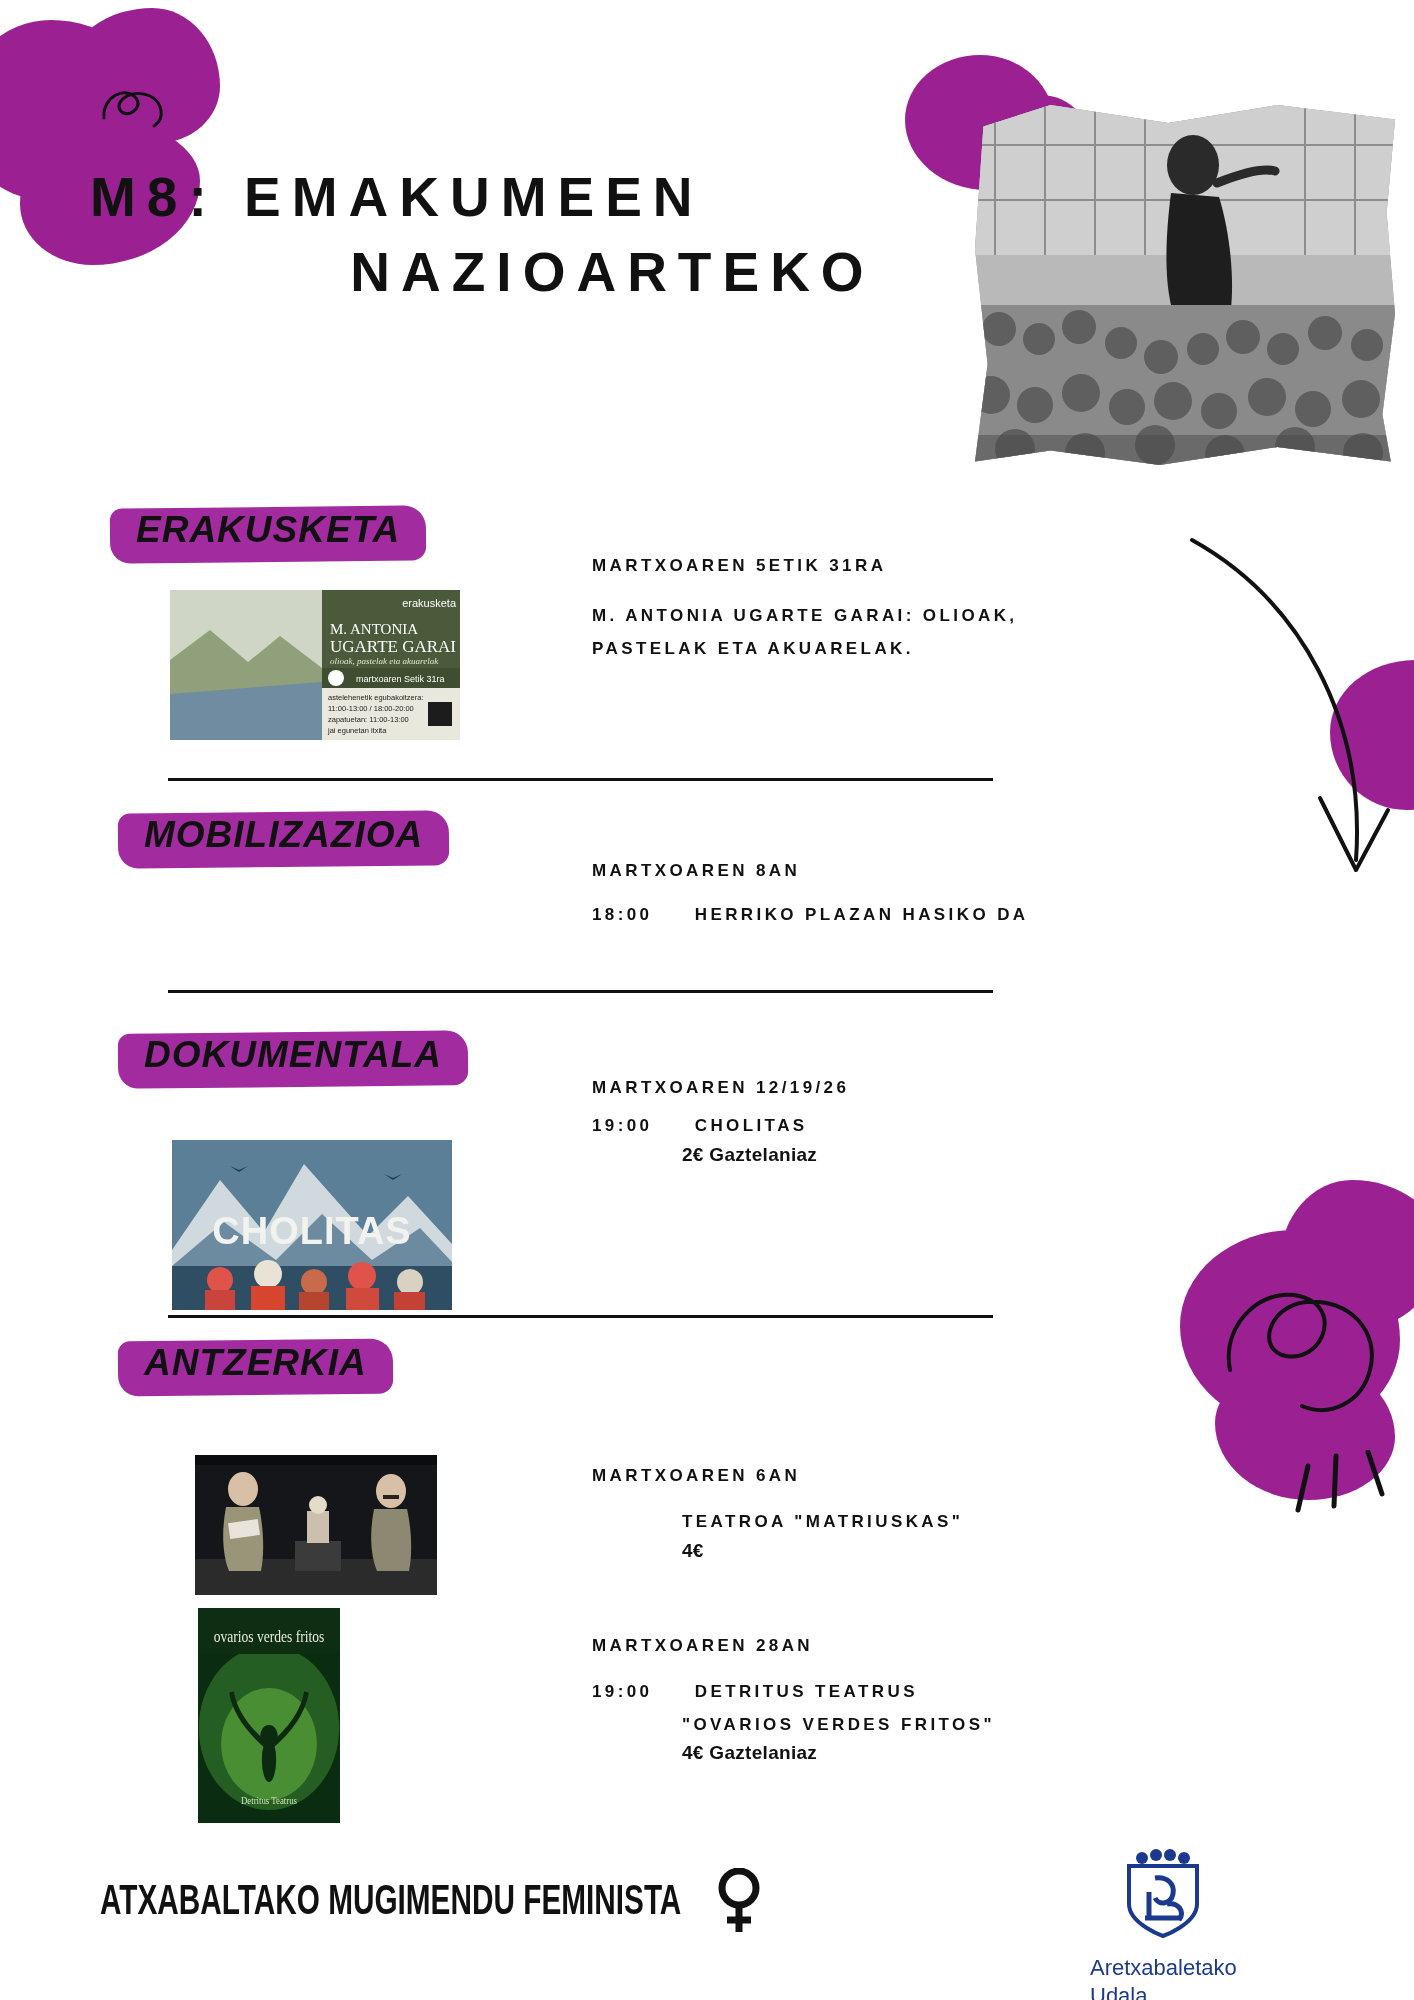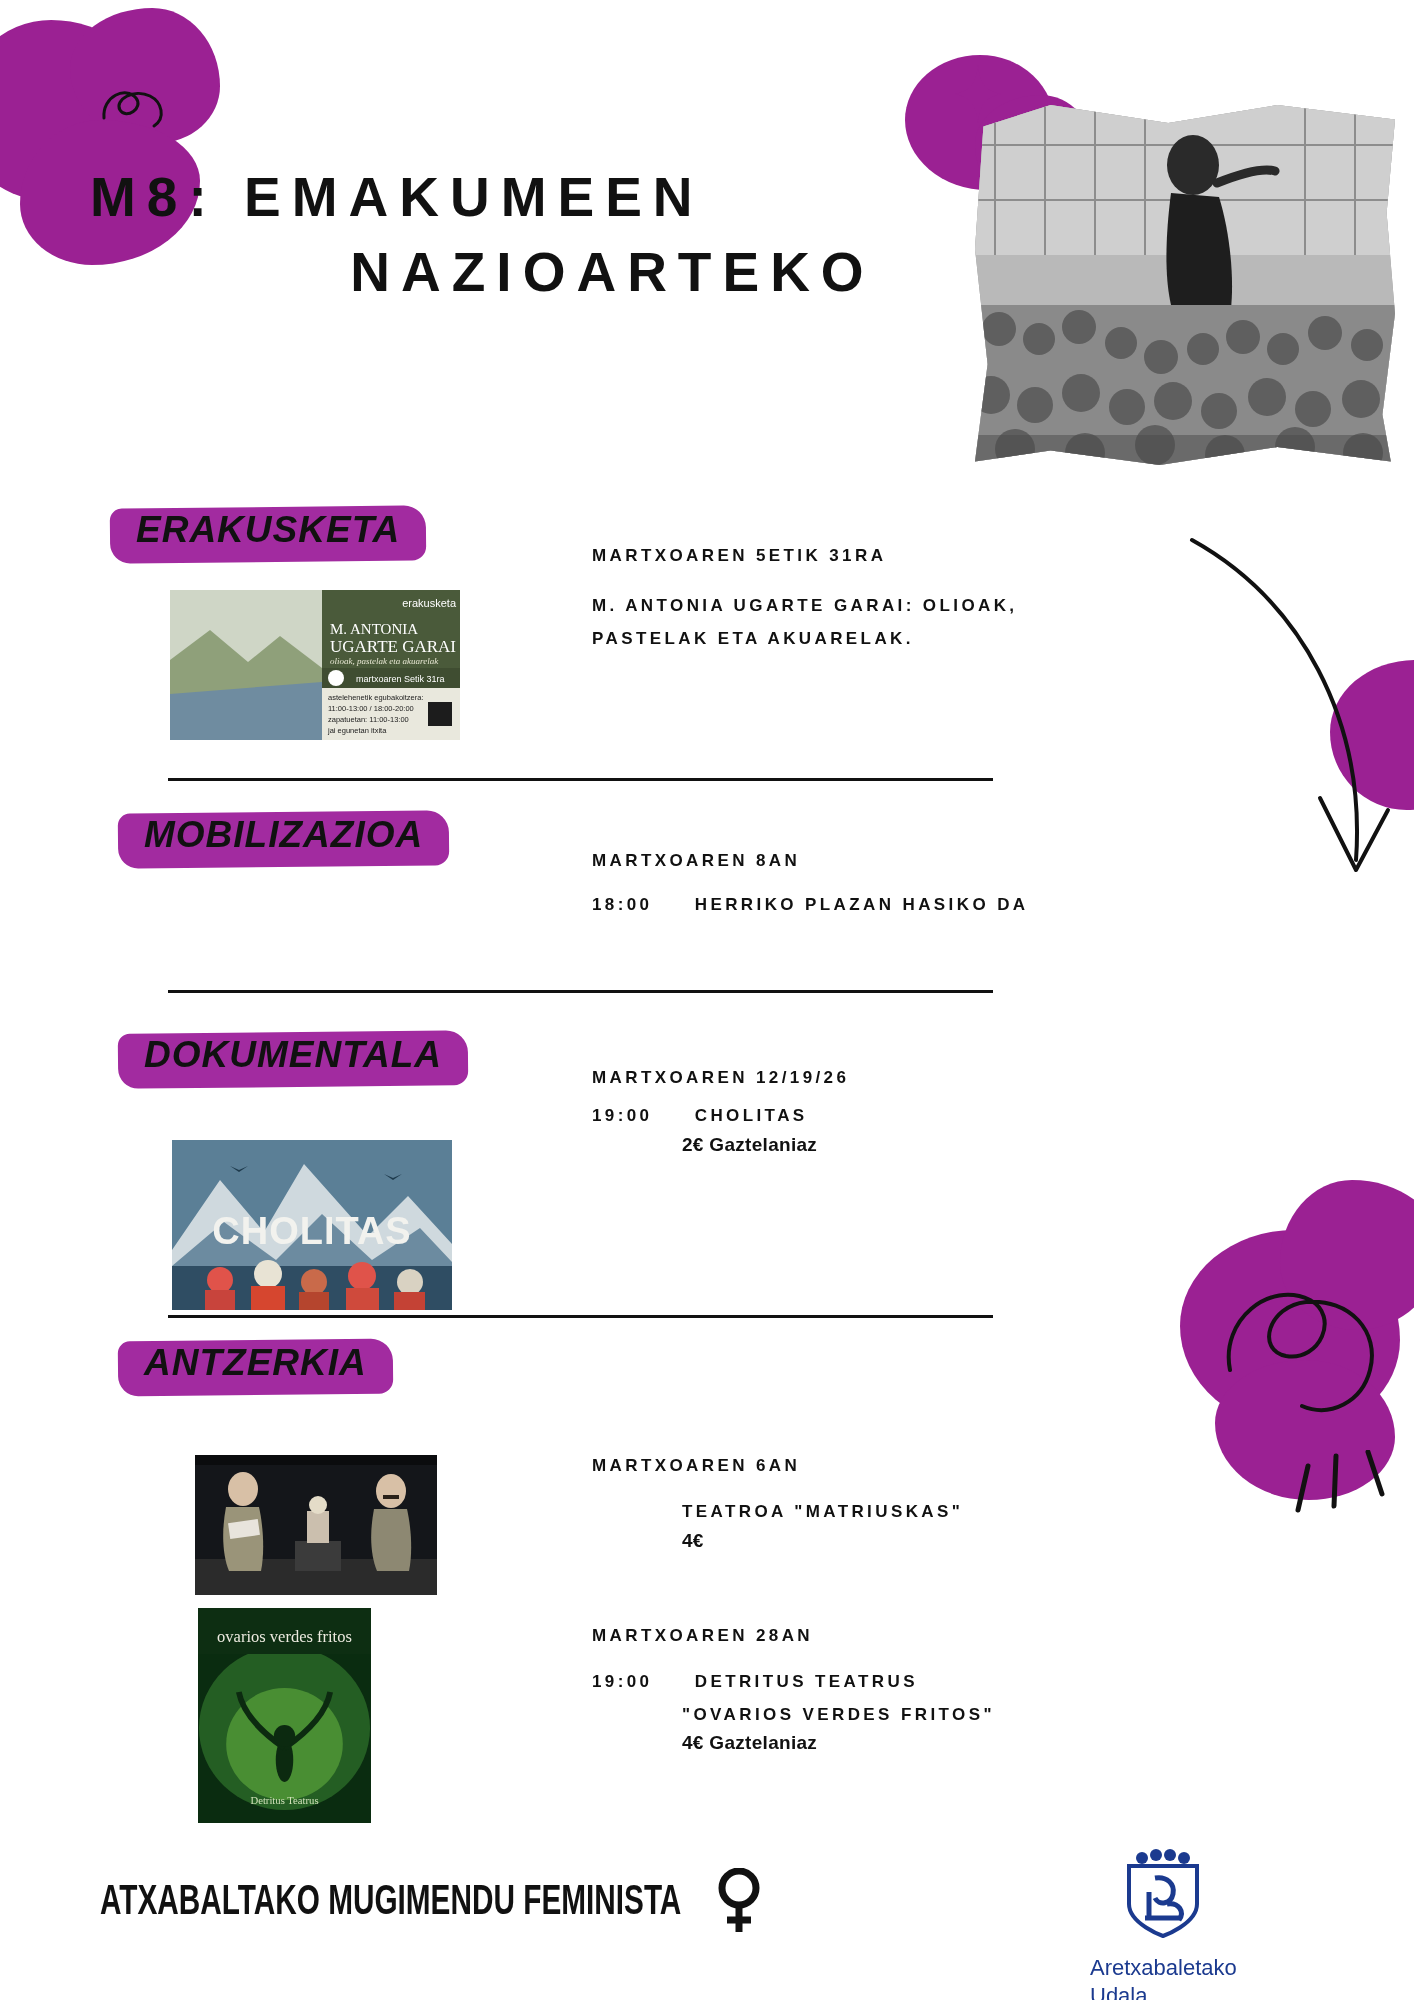--- a/index.html
+++ b/index.html
@@ -140,20 +140,21 @@
   }
   .tag span.tag-text { position: relative; z-index: 1; }
 
   .meta {
     position: absolute;
     font-size: 17px;
     letter-spacing: 3.4px;
     font-weight: bold;
     color: #111;
     line-height: 1.9;
+    margin-top: 10px;
   }
   .meta .sub {
     letter-spacing: 0.5px;
     font-weight: bold;
   }
   .rule {
     position: absolute;
     height: 3px;
     background: #111;
     z-index: 6;
@@ -165,21 +166,21 @@
     overflow: hidden;
   }
 
   
   .poster-exhib { left: 170px; top: 590px; width: 290px; height: 150px; background: #f0efe7; }
   
   .poster-chol { left: 172px; top: 1140px; width: 280px; height: 170px; background: #0f2a3d; }
   
   .poster-theat { left: 195px; top: 1455px; width: 242px; height: 140px; background: #15161a; }
   
-  .poster-ovar { left: 198px; top: 1608px; width: 173px; height: 215px; background: #0ea5e9; }
+  .poster-ovar { left: 198px; top: 1608px; width: 142px; height: 215px; background: #0ea5e9; }
 
   
   .footer-left {
     position: absolute;
     left: 100px;
     top: 1868px;
     z-index: 7;
     display: flex;
     align-items: center;
     gap: 10px;

